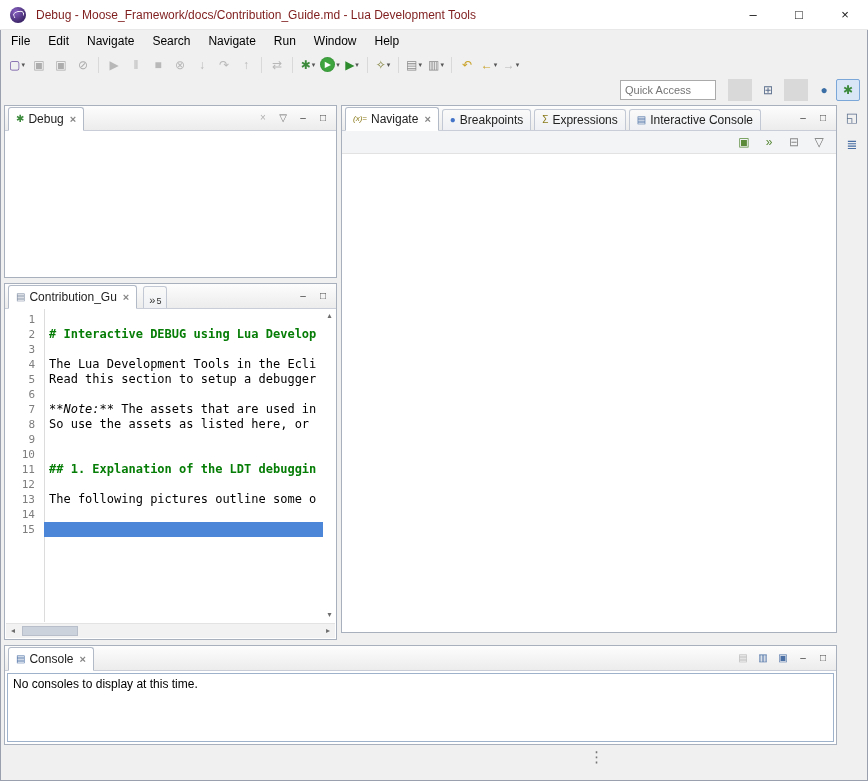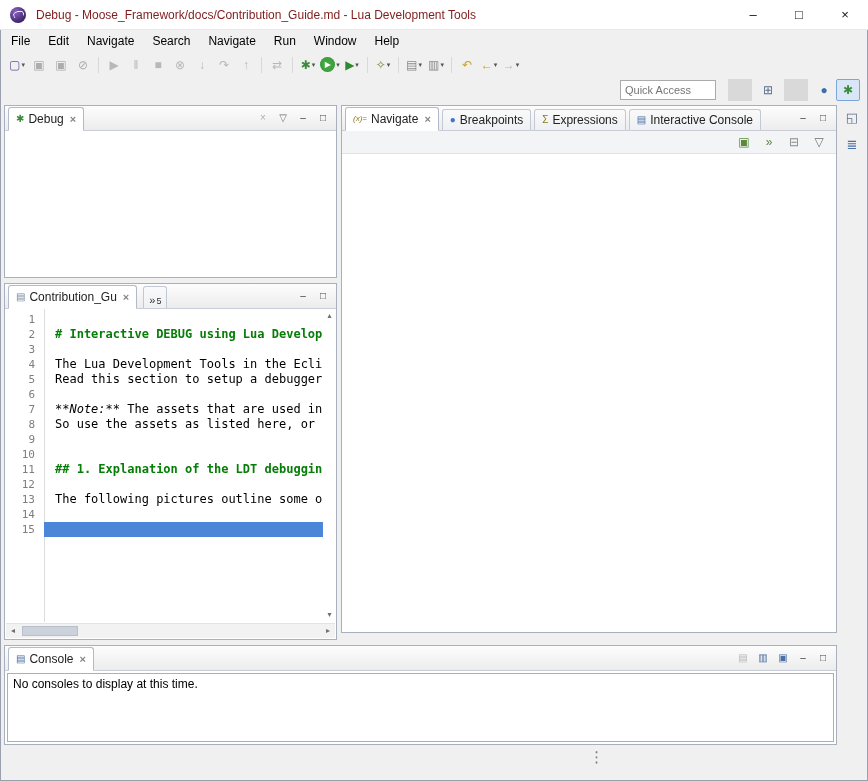--- a/index.html
+++ b/index.html
@@ -68,21 +68,21 @@
   .editor-panel{left:4px;top:283px;width:333px;height:357px;}
   .variables-panel{left:341px;top:105px;width:496px;height:528px;}
   .console-panel{left:4px;top:645px;width:833px;height:100px;}
 
   
   .editor-area{position:absolute;left:0;right:0;top:25px;bottom:0;background:#fff;}
   .gutter-line{position:absolute;left:39px;top:0;bottom:17px;width:1px;background:#dcdcdc;}
   .lines{position:absolute;left:0;top:0;right:13px;bottom:17px;padding-top:3px;overflow:hidden;}
   .row{display:flex;height:15px;line-height:15px;font-family:"DejaVu Sans Mono",monospace;font-size:12px;white-space:pre;}
   .num{width:30px;padding-right:9px;text-align:right;color:#7e7e7e;font-size:11px;flex:none;}
-  .code{flex:1;overflow:hidden;padding-left:11px;color:#000;}
+  .code{flex:1;overflow:hidden;padding-left:5px;color:#000;}
   .code.md-heading{color:var(--md-heading);font-weight:bold;}
   .md-em{font-style:italic;text-align:right;}
   .code.selected{background:var(--sel-blue);}
   .vscroll{position:absolute;top:0;right:0;width:13px;bottom:17px;display:flex;flex-direction:column;
            justify-content:space-between;align-items:center;padding:3px 0;box-sizing:border-box;color:#8a8a8a;}
   .sarrow{font-size:8px;line-height:1;color:#6e6e6e;}
   .hscroll{position:absolute;left:1px;right:1px;bottom:1px;height:15px;background:#f2f2f2;border-top:1px solid #e3e3e3;
            display:flex;align-items:center;box-sizing:border-box;}
   .hscroll .sarrow{width:14px;text-align:center;}
   .hscroll .sarrow.right{margin-left:auto;}

